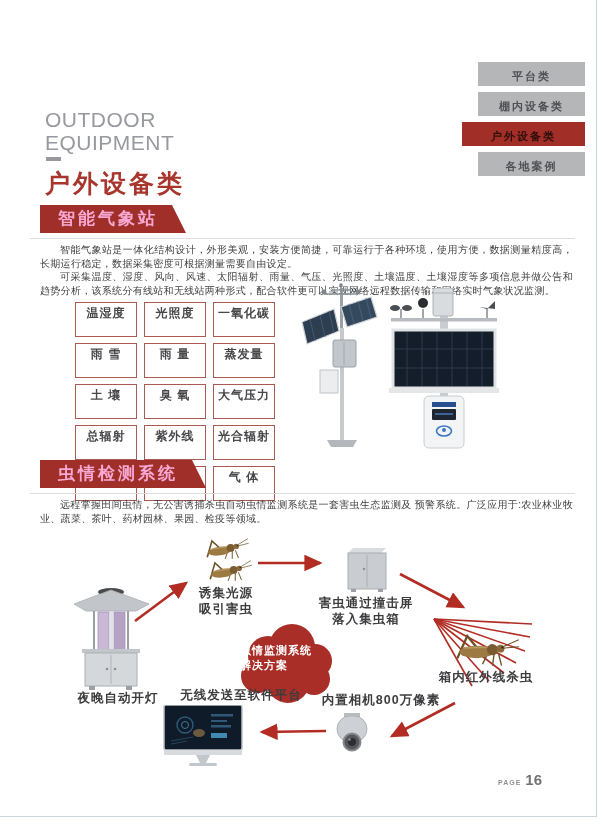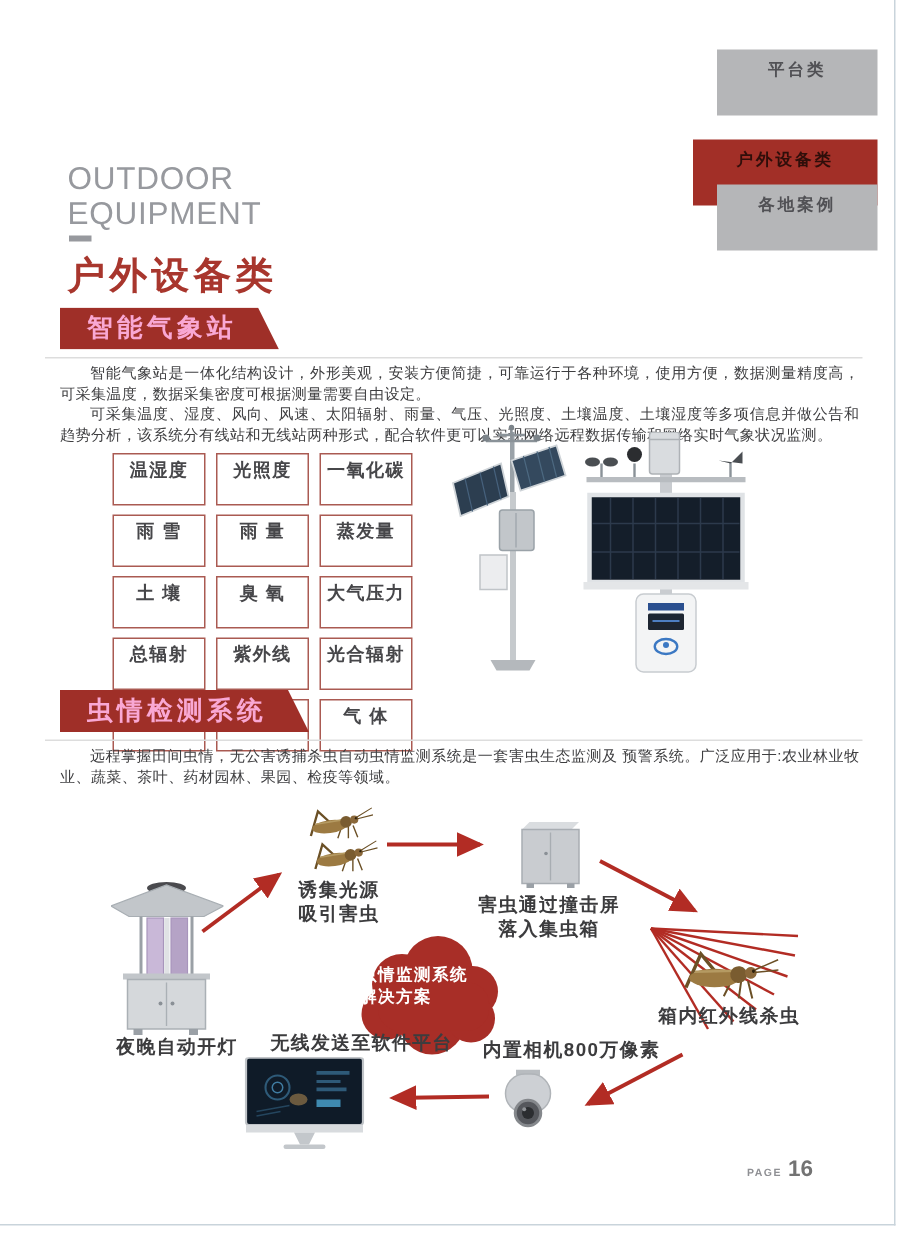--- a/index.html
+++ b/index.html
@@ -5,22 +5,22 @@
   * { margin:0; padding:0; box-sizing:border-box; }
   html,body { background:#ffffff; }
   body { font-family:"Liberation Sans","DejaVu Sans",sans-serif; }
   .page { position:relative; width:602px; height:825px; background:#ffffff; overflow:hidden; }
 
   
   .edge-v { position:absolute; left:596px; top:0; width:1px; height:817px; background:#c9d4db; }
   .edge-h { position:absolute; left:0; top:816px; width:597px; height:1px; background:#c9d4db; }
 
   
-  .tab { position:absolute; height:44px; line-height:28px; text-align:center;
-         font-size:11px; font-weight:bold; letter-spacing:2px; cursor:pointer; }
+  .tab { position:absolute; height:24px; line-height:28px; text-align:center;
+         font-size:11px; font-weight:bold; letter-spacing:2px; cursor:pointer;margin-top:29px; }
   .tab-gray { left:478px; width:107px; background:#b5b6b8; color:#515155; }
   .tab-active { left:462px; width:123px; background:#a22f27; color:#2f0e0a; }
 
   
   .en-title { position:absolute; left:45px; top:108px; font-size:21px; line-height:23px;
               color:#97999e; font-weight:500; letter-spacing:0.5px; }
   .title-dash { position:absolute; left:46px; top:157px; width:15px; height:4px; background:#97999e; }
   .zh-title { position:absolute; left:45px; top:167px; font-size:25px; font-weight:bold;
               color:#a8362d; letter-spacing:3px; }
 
@@ -72,35 +72,36 @@
         <circle cx="46.5" cy="10.8" r="1" fill="#2e2210"></circle>
         <path d="M47 10 L60 2 M47 11.5 L61 8" stroke="#6b5026" stroke-width="0.9" fill="none"></path>
       </symbol>
       <marker id="ah" markerWidth="9" markerHeight="9" refX="6" refY="3.2" orient="auto">
         <path d="M0,0 L7,3.2 L0,6.4 z" fill="#b22c24"></path>
       </marker>
     </defs>
   </svg>
 
   <div class="tab tab-gray" style="top:33px">平台类</div>
+  <div class="tab tab-gray" style="top:63px">棚内设备类</div>
   <div class="tab tab-active" style="top:93px">户外设备类</div>
   <div class="tab tab-gray" style="top:123px">各地案例</div>
 
   <div class="en-title">
     <div>OUTDOOR</div>
     <div>EQUIPMENT</div>
   </div>
   <div class="title-dash"></div>
   <div class="zh-title">户外设备类</div>
 
   <div class="banner" style="top:205px">智能气象站</div>
   <div class="hairline" style="top:238px"></div>
 
   <div class="paras" style="top:243px">
-    <p>智能气象站是一体化结构设计，外形美观，安装方便简捷，可靠运行于各种环境，使用方便，数据测量精度高，可采集温度，数据采集密度可根据测量需要自由设定。</p>
+    <p>智能气象站是一体化结构设计，外形美观，安装方便简捷，可靠运行于各种环境，使用方便，数据测量精度高，长期运行稳定，数据采集密度可根据测量需要自由设定。</p>
     <p>可采集温度、湿度、风向、风速、太阳辐射、雨量、气压、光照度、土壤温度、土壤湿度等多项信息并做公告和趋势分析，该系统分有线站和无线站两种形式，配合软件更可以实现网络远程数据传输和网络实时气象状况监测。</p>
   </div>
 
   <div class="param-grid">
     <div class="param-box">温湿度</div>
     <div class="param-box">光照度</div>
     <div class="param-box">一氧化碳</div>
     <div class="param-box">雨 雪</div>
     <div class="param-box">雨 量</div>
     <div class="param-box">蒸发量</div>

